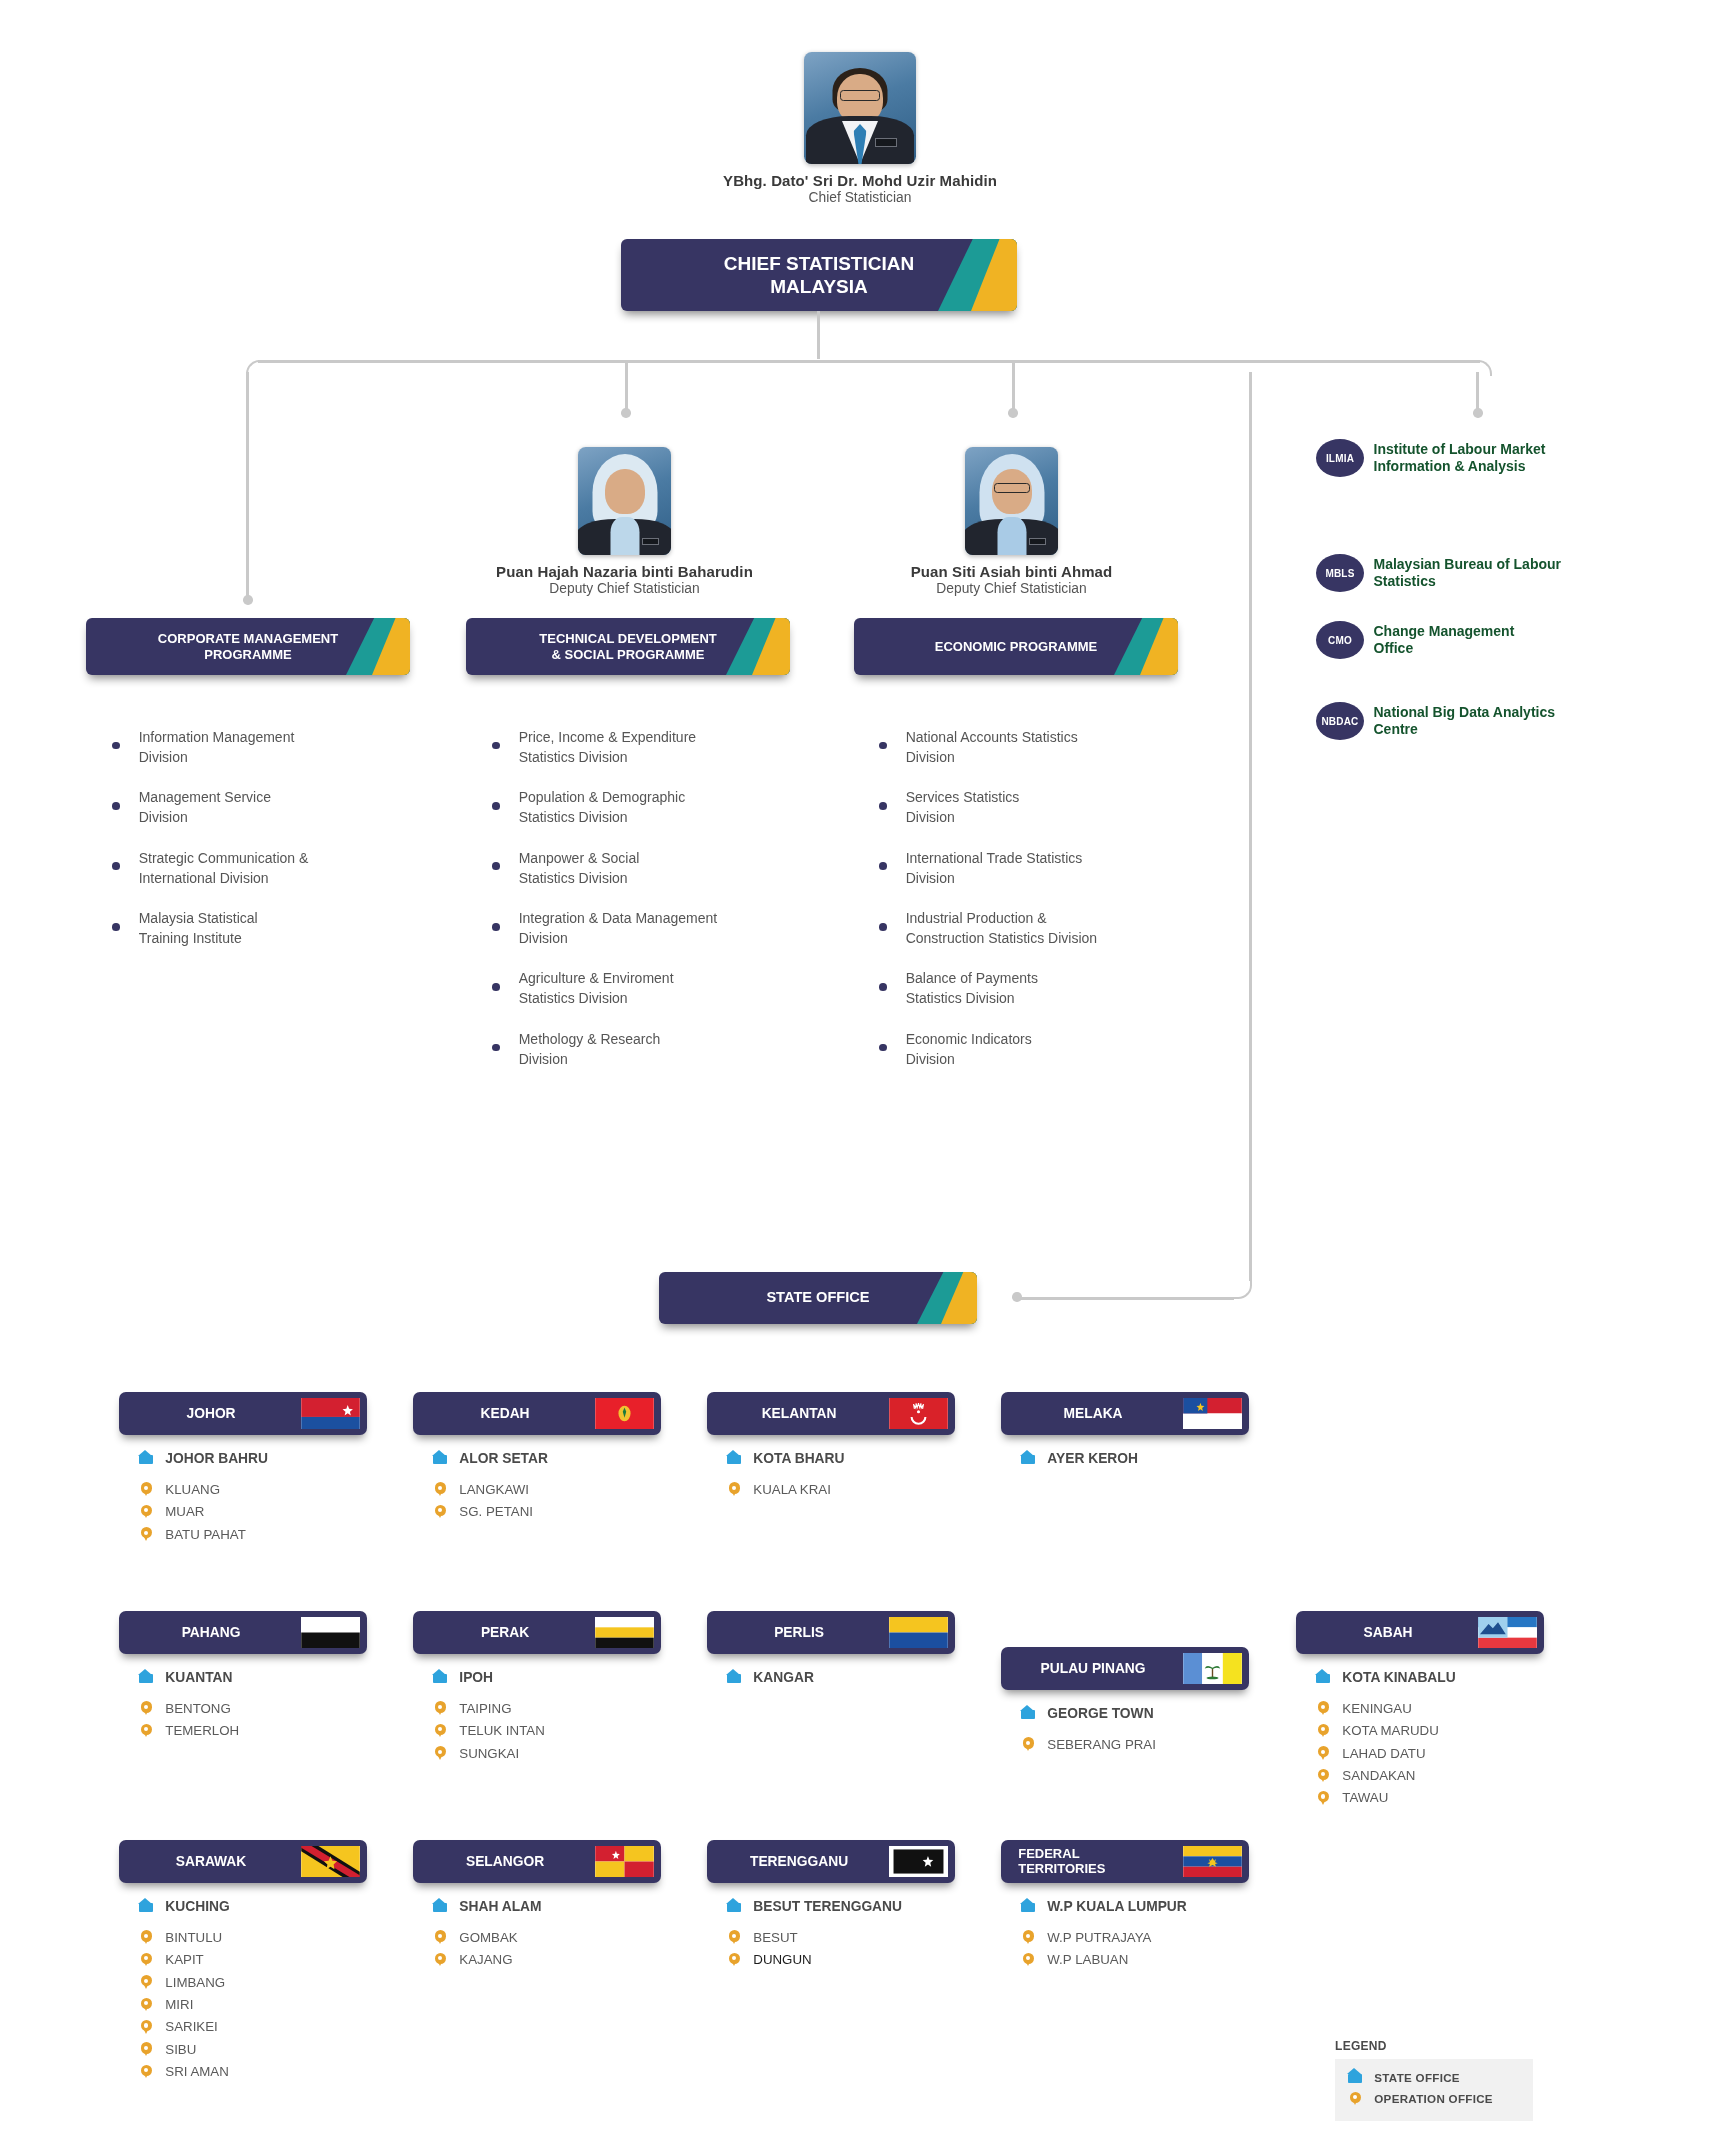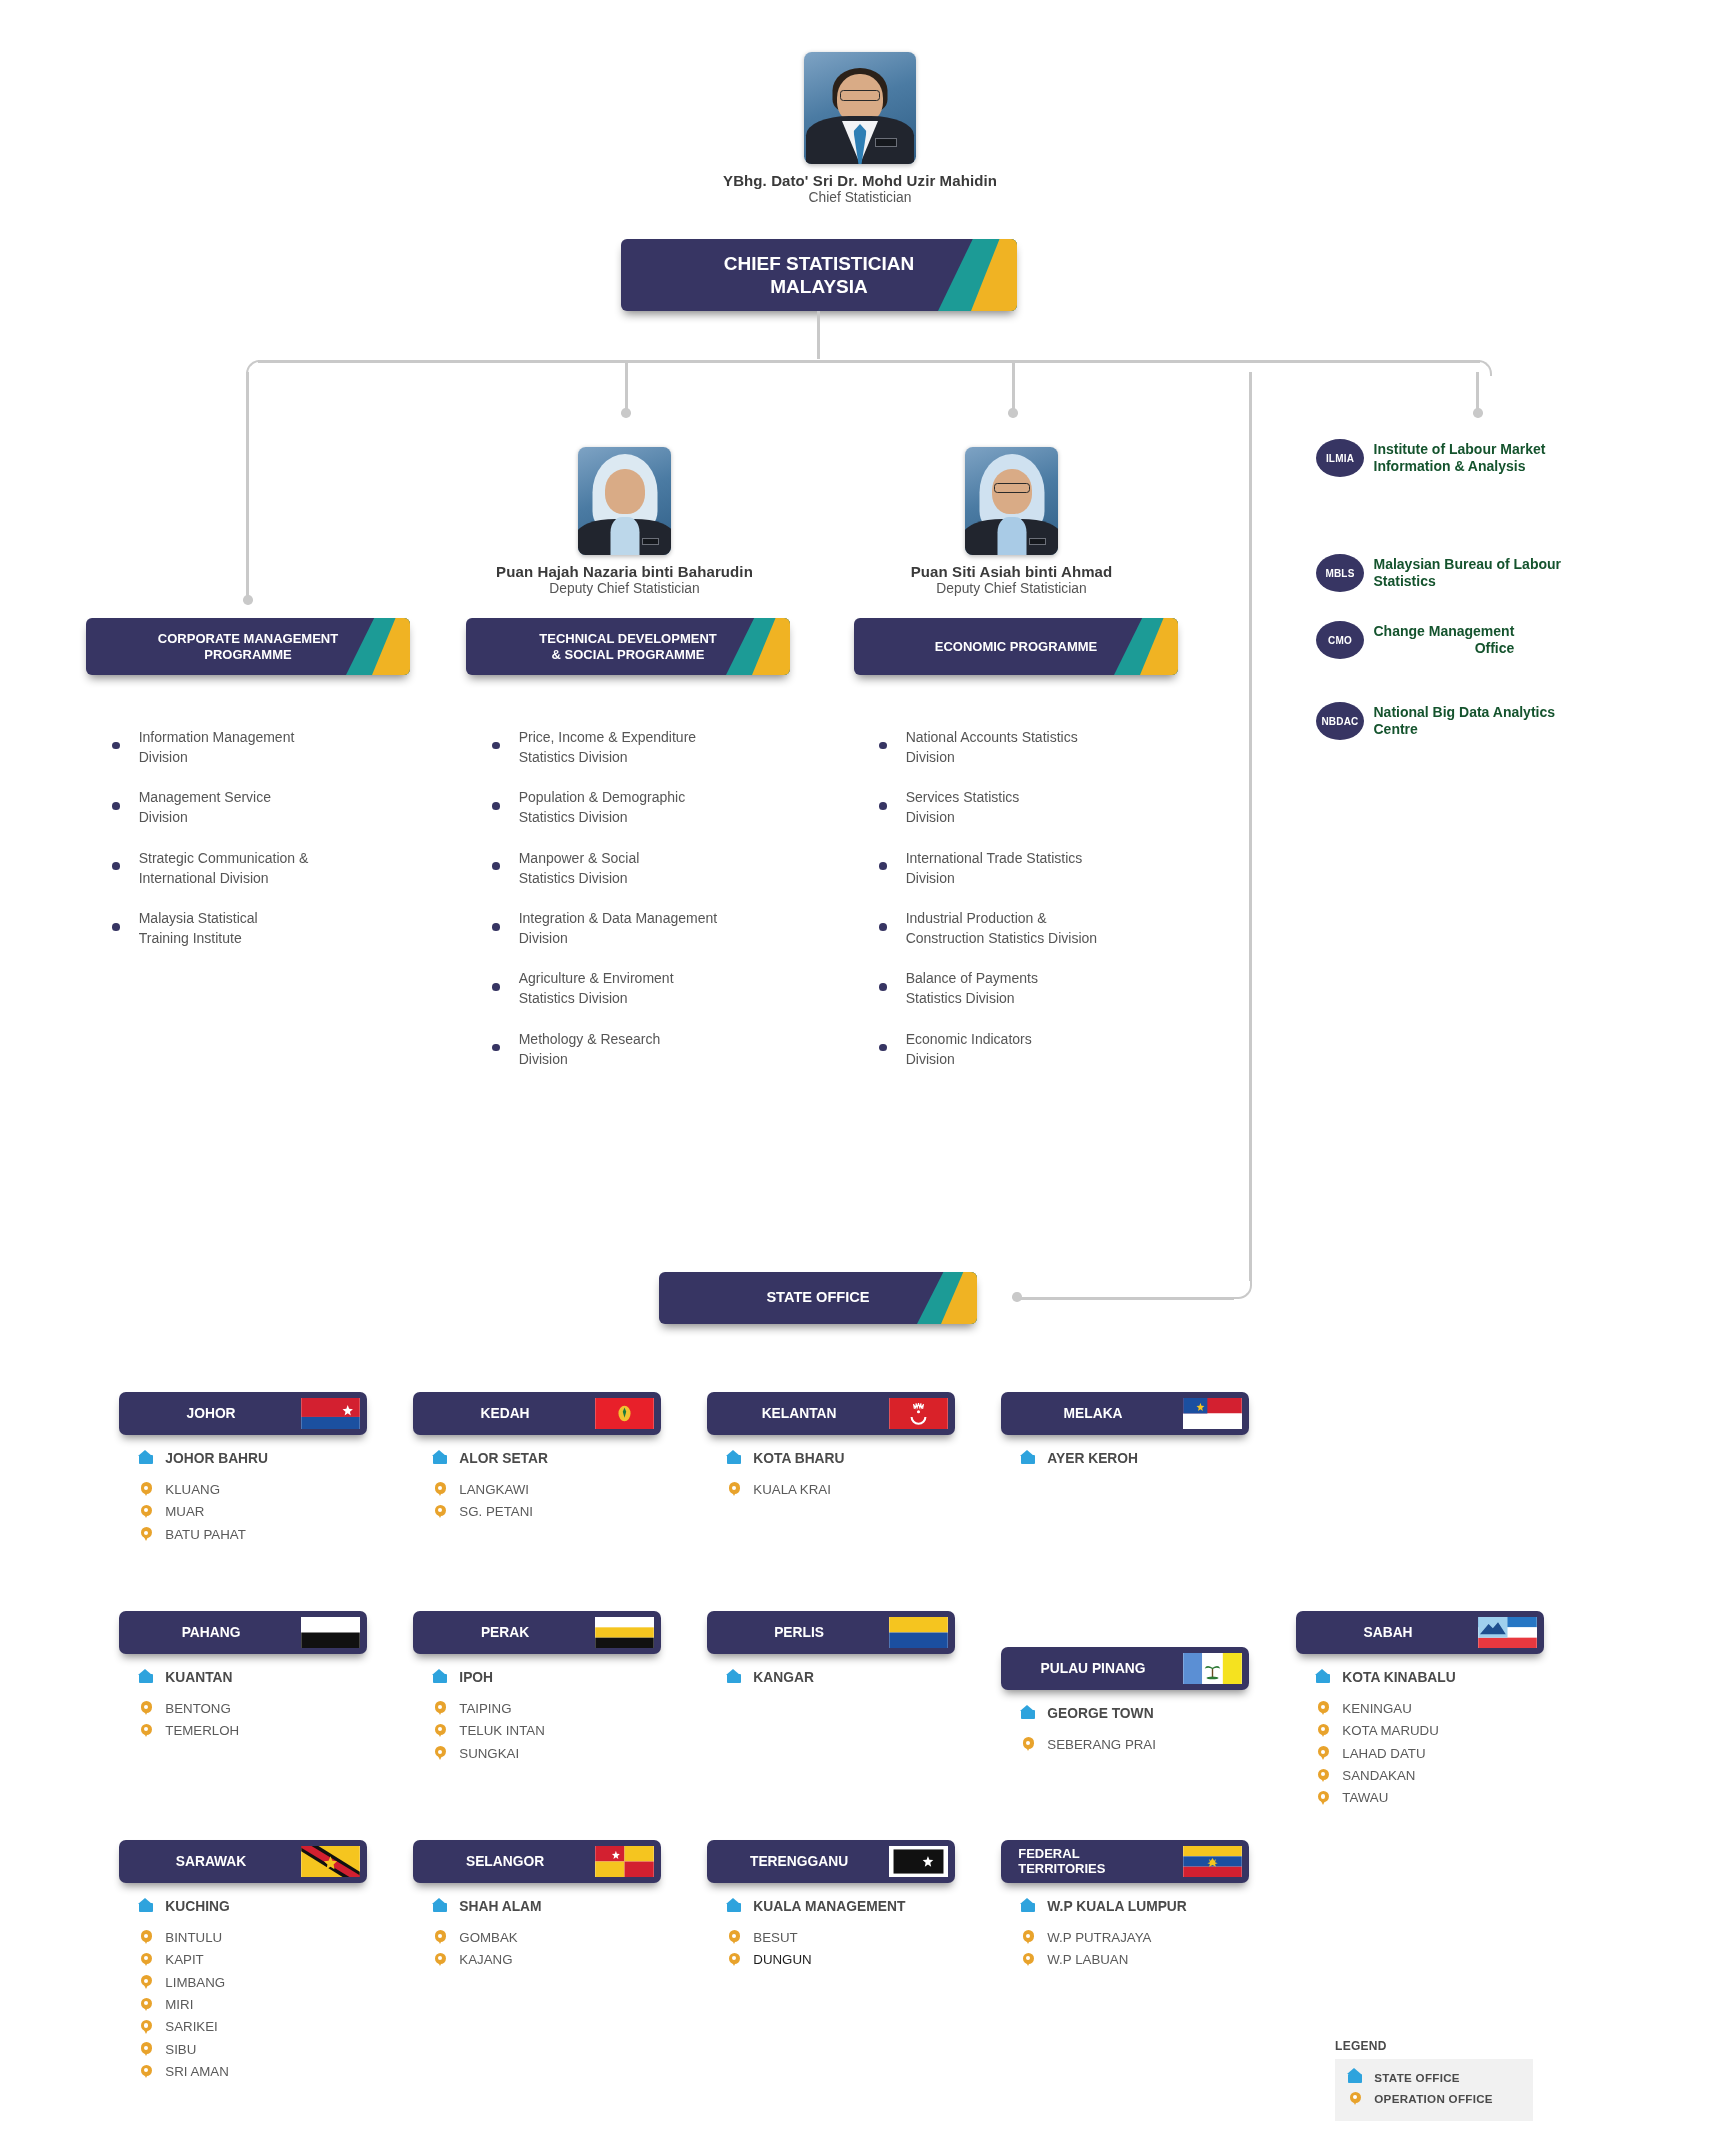--- a/index.html
+++ b/index.html
@@ -386,21 +386,21 @@
     <div class="agency-label" style="white-space: pre-line;">Institute of Labour Market
 Information &amp; Analysis</div>
   </div>
   <div class="agency" style="left:1316px; top:554px; width:344px;">
     <div class="agency-badge">MBLS</div>
     <div class="agency-label" style="white-space: pre-line;">Malaysian Bureau of Labour
 Statistics</div>
   </div>
   <div class="agency" style="left:1316px; top:621px; width:344px;">
     <div class="agency-badge">CMO</div>
-    <div class="agency-label" style="white-space: pre-line; text-align: right;">Change Management
+    <div class="agency-label" style="white-space: pre-line;">Change Management
 Office</div>
   </div>
   <div class="agency" style="left:1316px; top:702px; width:344px;">
     <div class="agency-badge">NBDAC</div>
     <div class="agency-label" style="white-space: pre-line;">National Big Data Analytics
 Centre</div>
   </div>
 
   <div class="ribbon" style="left:659px; top:1272px; width:318px; height:52px; font-size:14.6px;">
     <div class="corner-teal" style="width:60px;"></div>
@@ -793,21 +793,21 @@
           <rect width="68" height="36" fill="#fff"></rect>
           <rect x="5" y="4" width="58" height="28" fill="#111"></rect>
           <path d="M33 9 a9 9 0 1 0 0 18 a7 7 0 1 1 0 -18z" fill="#fff"></path>
           <path d="M45 11.5 l1.6 4.4 4.6 .5 -3.5 3.1 1 4.6 -3.7-2.7 -3.7 2.7 1-4.6 -3.5-3.1 4.6-.5z" fill="#fff"></path>
         </svg>
       </div>
     </div>
     <div class="state-list">
       <div class="state-row capital">
         <div class="ico home-ico"></div>
-        <div class="state-label">KUALA MANAGEMENT</div>
+        <div class="state-label">BESUT TERENGGANU</div>
       </div>
       <div class="state-row">
         <div class="ico pin-ico">
             <span class="dot"></span>
           </div>
         <div class="state-label">BESUT</div>
       </div>
       <div class="state-row">
         <div class="ico pin-ico">
             <span class="dot"></span>

